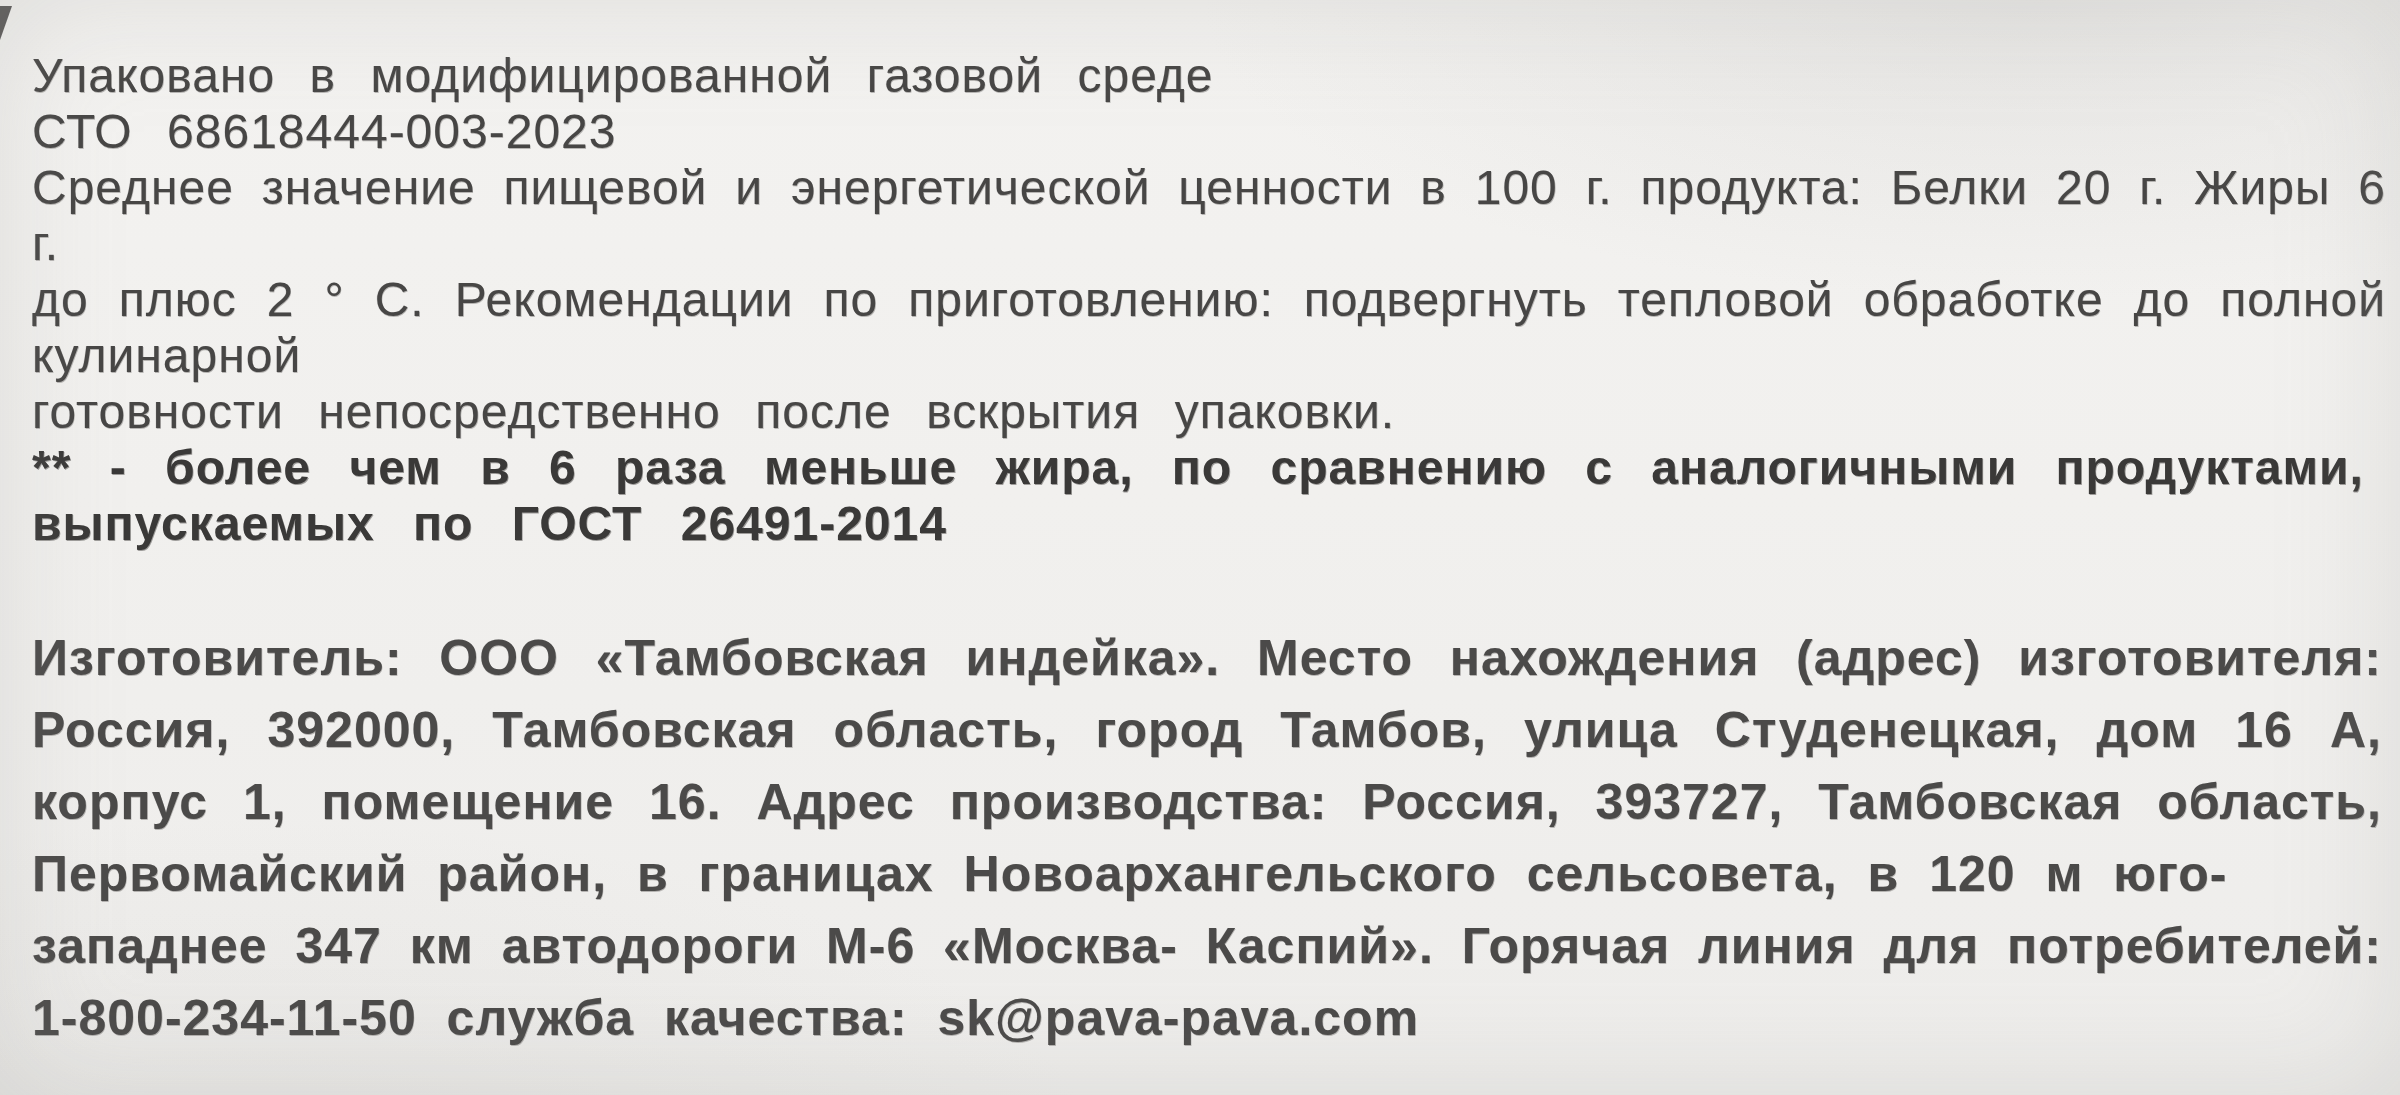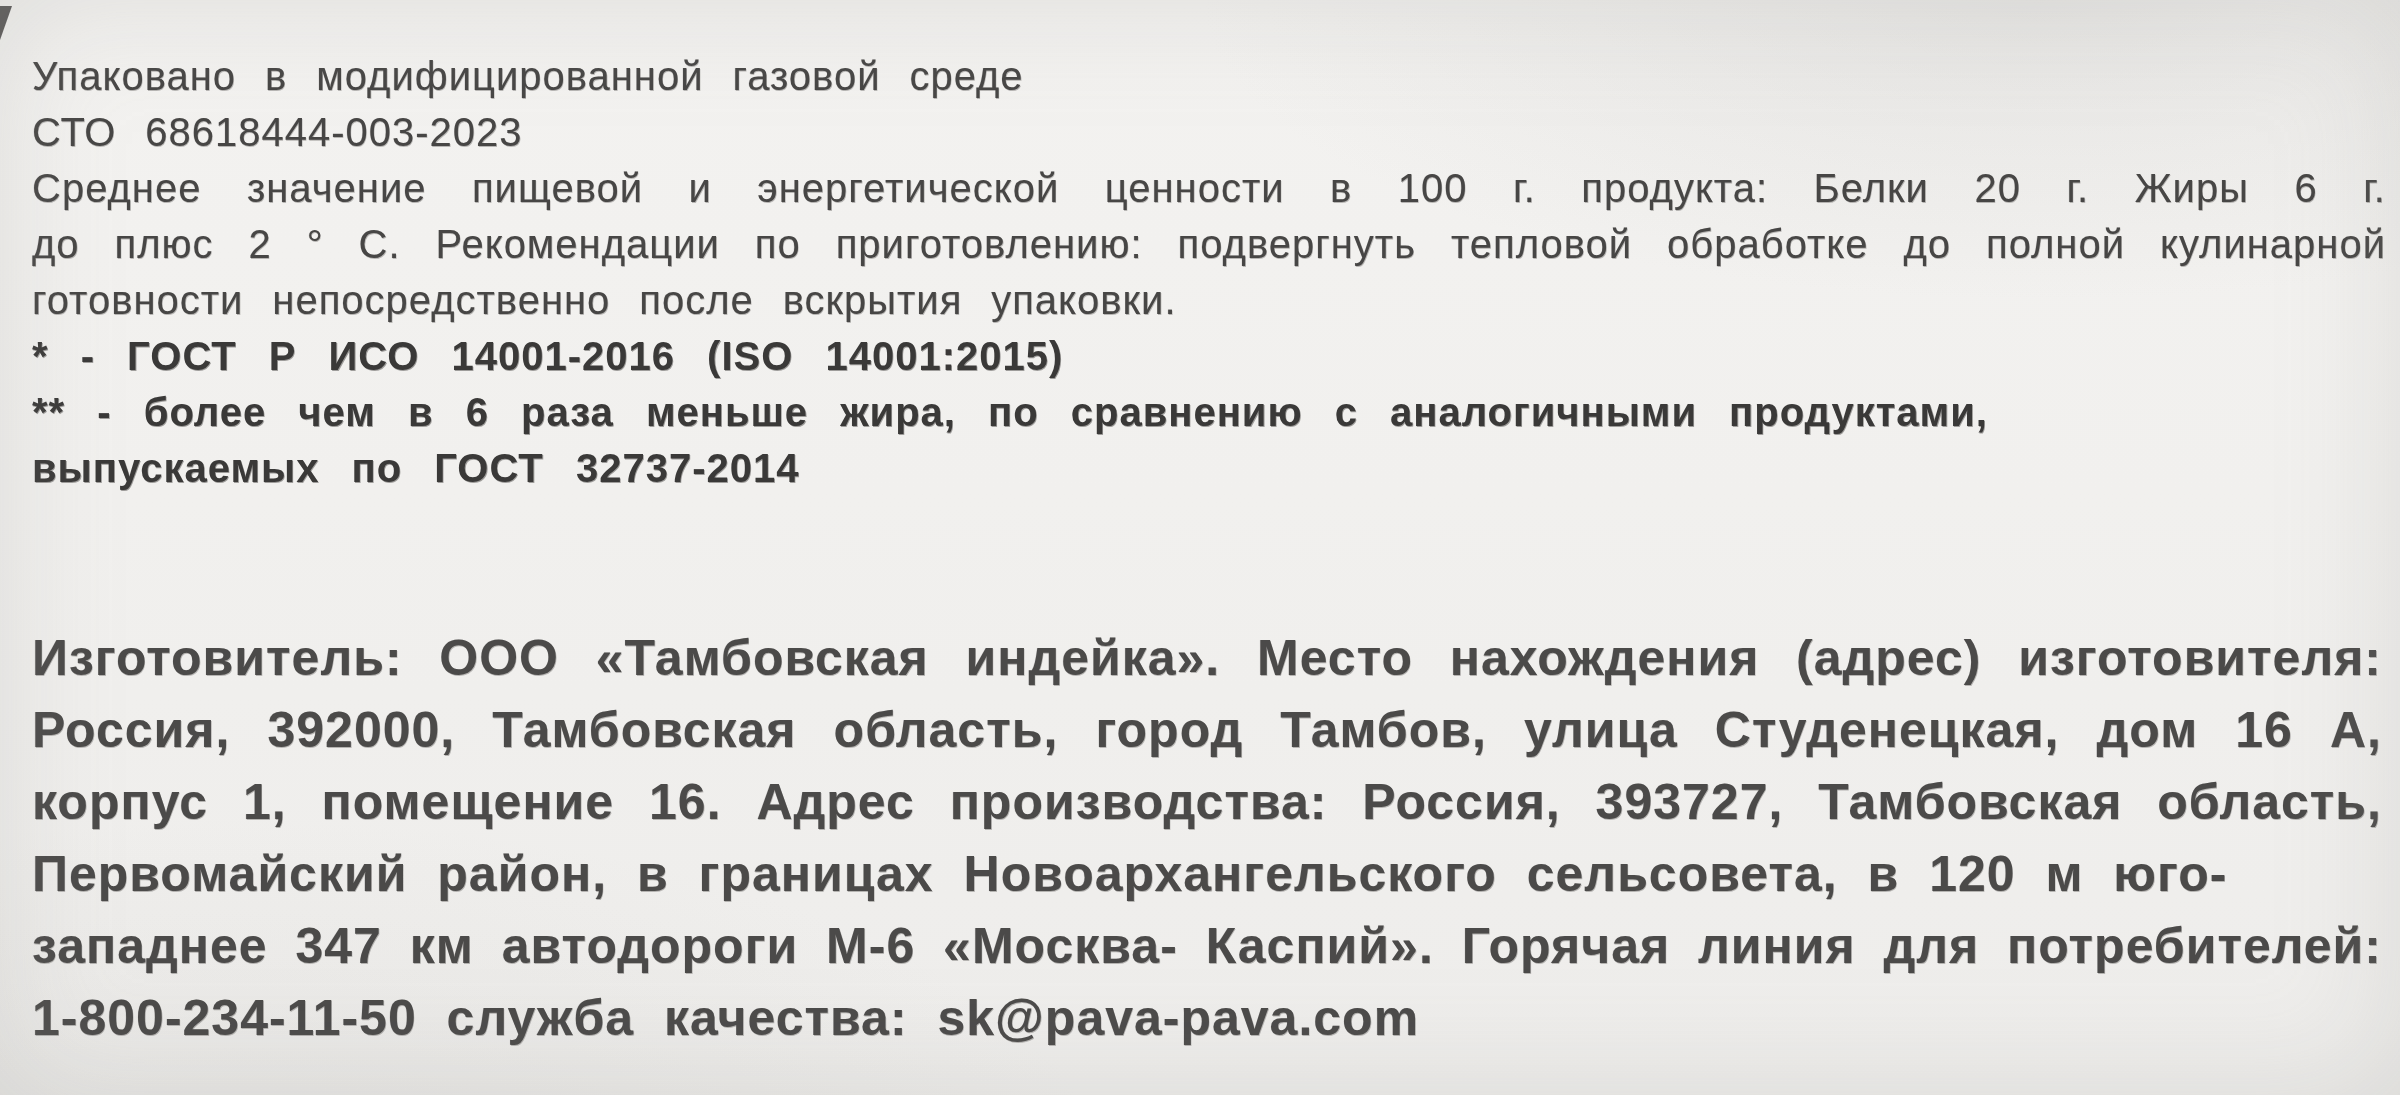--- a/index.html
+++ b/index.html
@@ -46,21 +46,21 @@
     color: #474645;
     text-shadow: 0.6px 0.6px 0 rgba(110,108,106,0.45), -0.4px 0 0 rgba(130,128,126,0.25);
     letter-spacing: 1px;
   }
 
   .small-block {
     position: absolute;
     top: 48px;
     left: 32px;
     right: 14px;
-    font-size: 40px;
+    font-size: 48px;
     line-height: 56px;
   }
   .address-block {
     position: absolute;
     top: 622px;
     left: 32px;
     right: 18px;
     font-size: 50px;
     line-height: 72px;
     color: #4b4a49;
@@ -90,23 +90,22 @@
 
 <div class="photo">
   <div class="corner-mark"></div>
 
   <div class="small-block printed">
     <div class="line ws-sm">Упаковано в модифицированной газовой среде</div>
     <div class="line ws-sm">СТО 68618444-003-2023</div>
     <div class="line justify">Среднее значение пищевой и энергетической ценности в 100 г. продукта: Белки 20 г. Жиры 6 г.</div>
     <div class="line justify">до плюс 2 ° С. Рекомендации по приготовлению: подвергнуть тепловой обработке до полной кулинарной</div>
     <div class="line ws-sm">готовности непосредственно после вскрытия упаковки.</div>
-    <div class="line ws-md bold">* - ГОСТ Р ИСО 14001-2016 (ISO 14001:2015)</div>
     <div class="line ws-md bold">** - более чем в 6 раза меньше жира, по сравнению с аналогичными продуктами,</div>
-    <div class="line ws-md bold">выпускаемых по ГОСТ 32737-2014</div>
+    <div class="line ws-md bold">выпускаемых по ГОСТ 26491-2014</div>
   </div>
 
   <div class="address-block printed">
     <div class="line justify">Изготовитель: ООО «Тамбовская индейка». Место нахождения (адрес) изготовителя:</div>
     <div class="line justify">Россия, 392000, Тамбовская область, город Тамбов, улица Студенецкая, дом 16 А,</div>
     <div class="line justify">корпус 1, помещение 16. Адрес производства: Россия, 393727, Тамбовская область,</div>
     <div class="line ws-lg">Первомайский район, в границах Новоархангельского сельсовета, в 120 м юго-</div>
     <div class="line justify">западнее 347 км автодороги М-6 «Москва- Каспий». Горячая линия для потребителей:</div>
     <div class="line ws-lg">1-800-234-11-50 служба качества: sk@pava-pava.com</div>
   </div>

